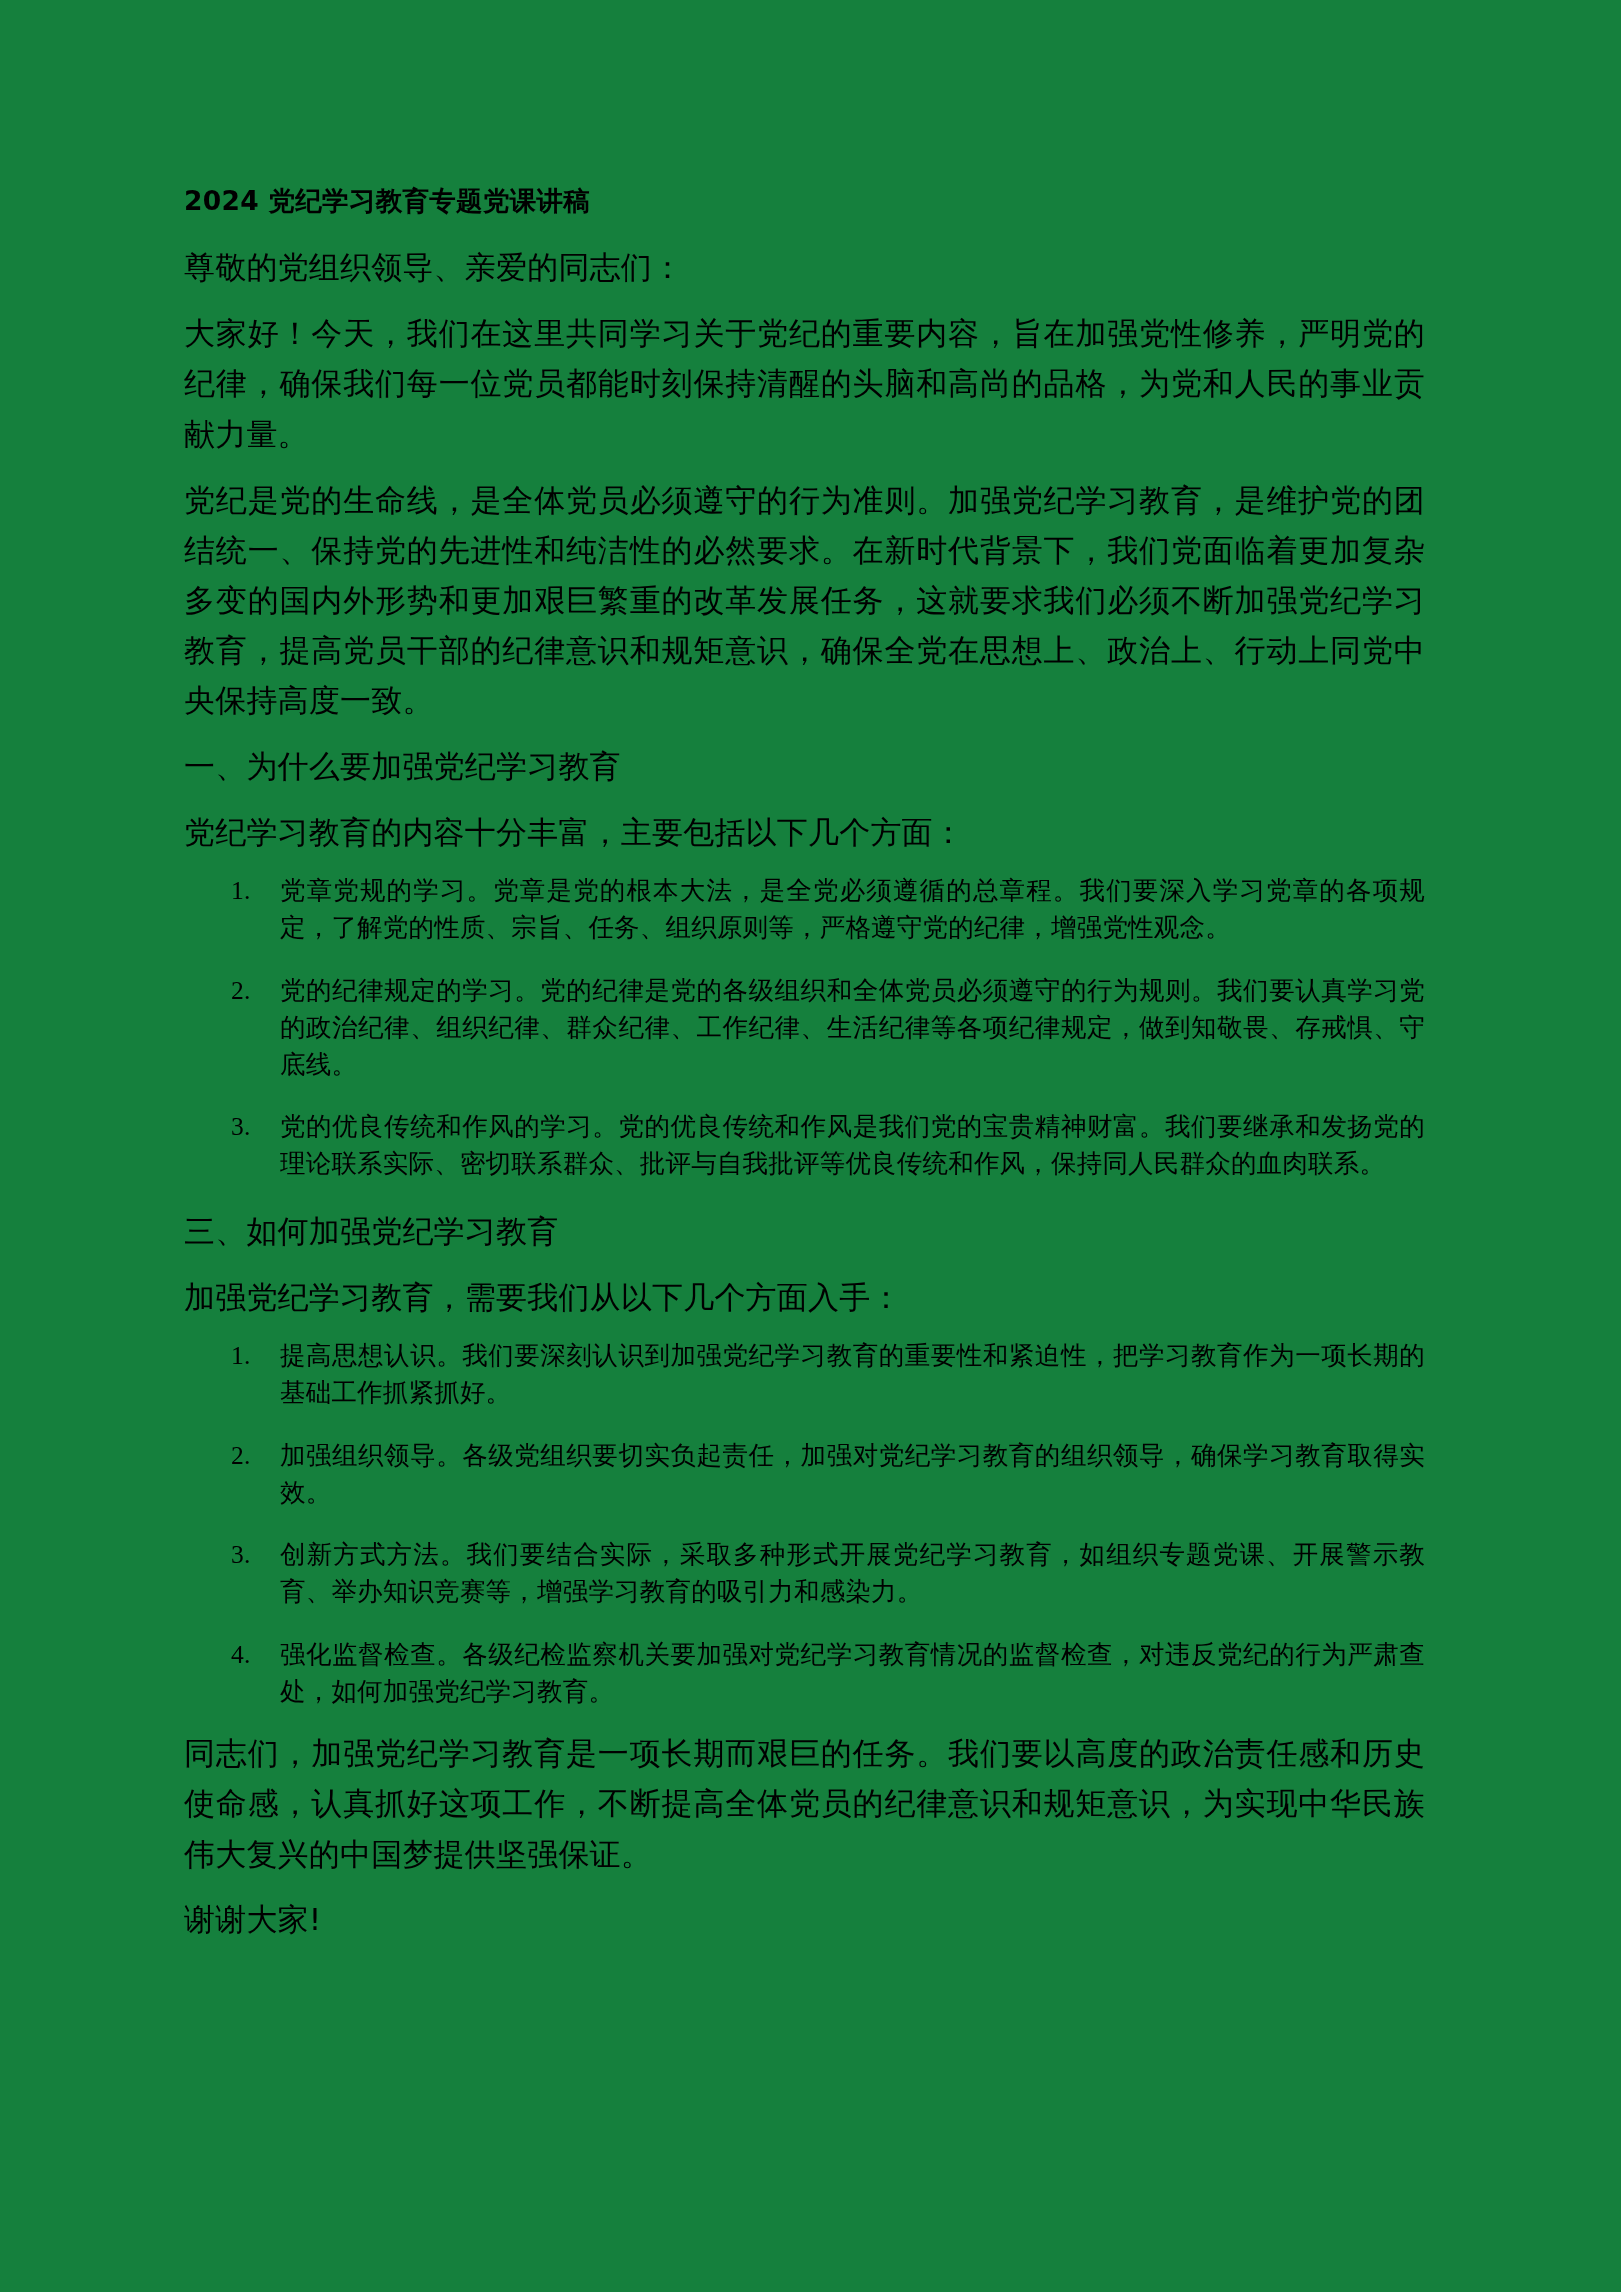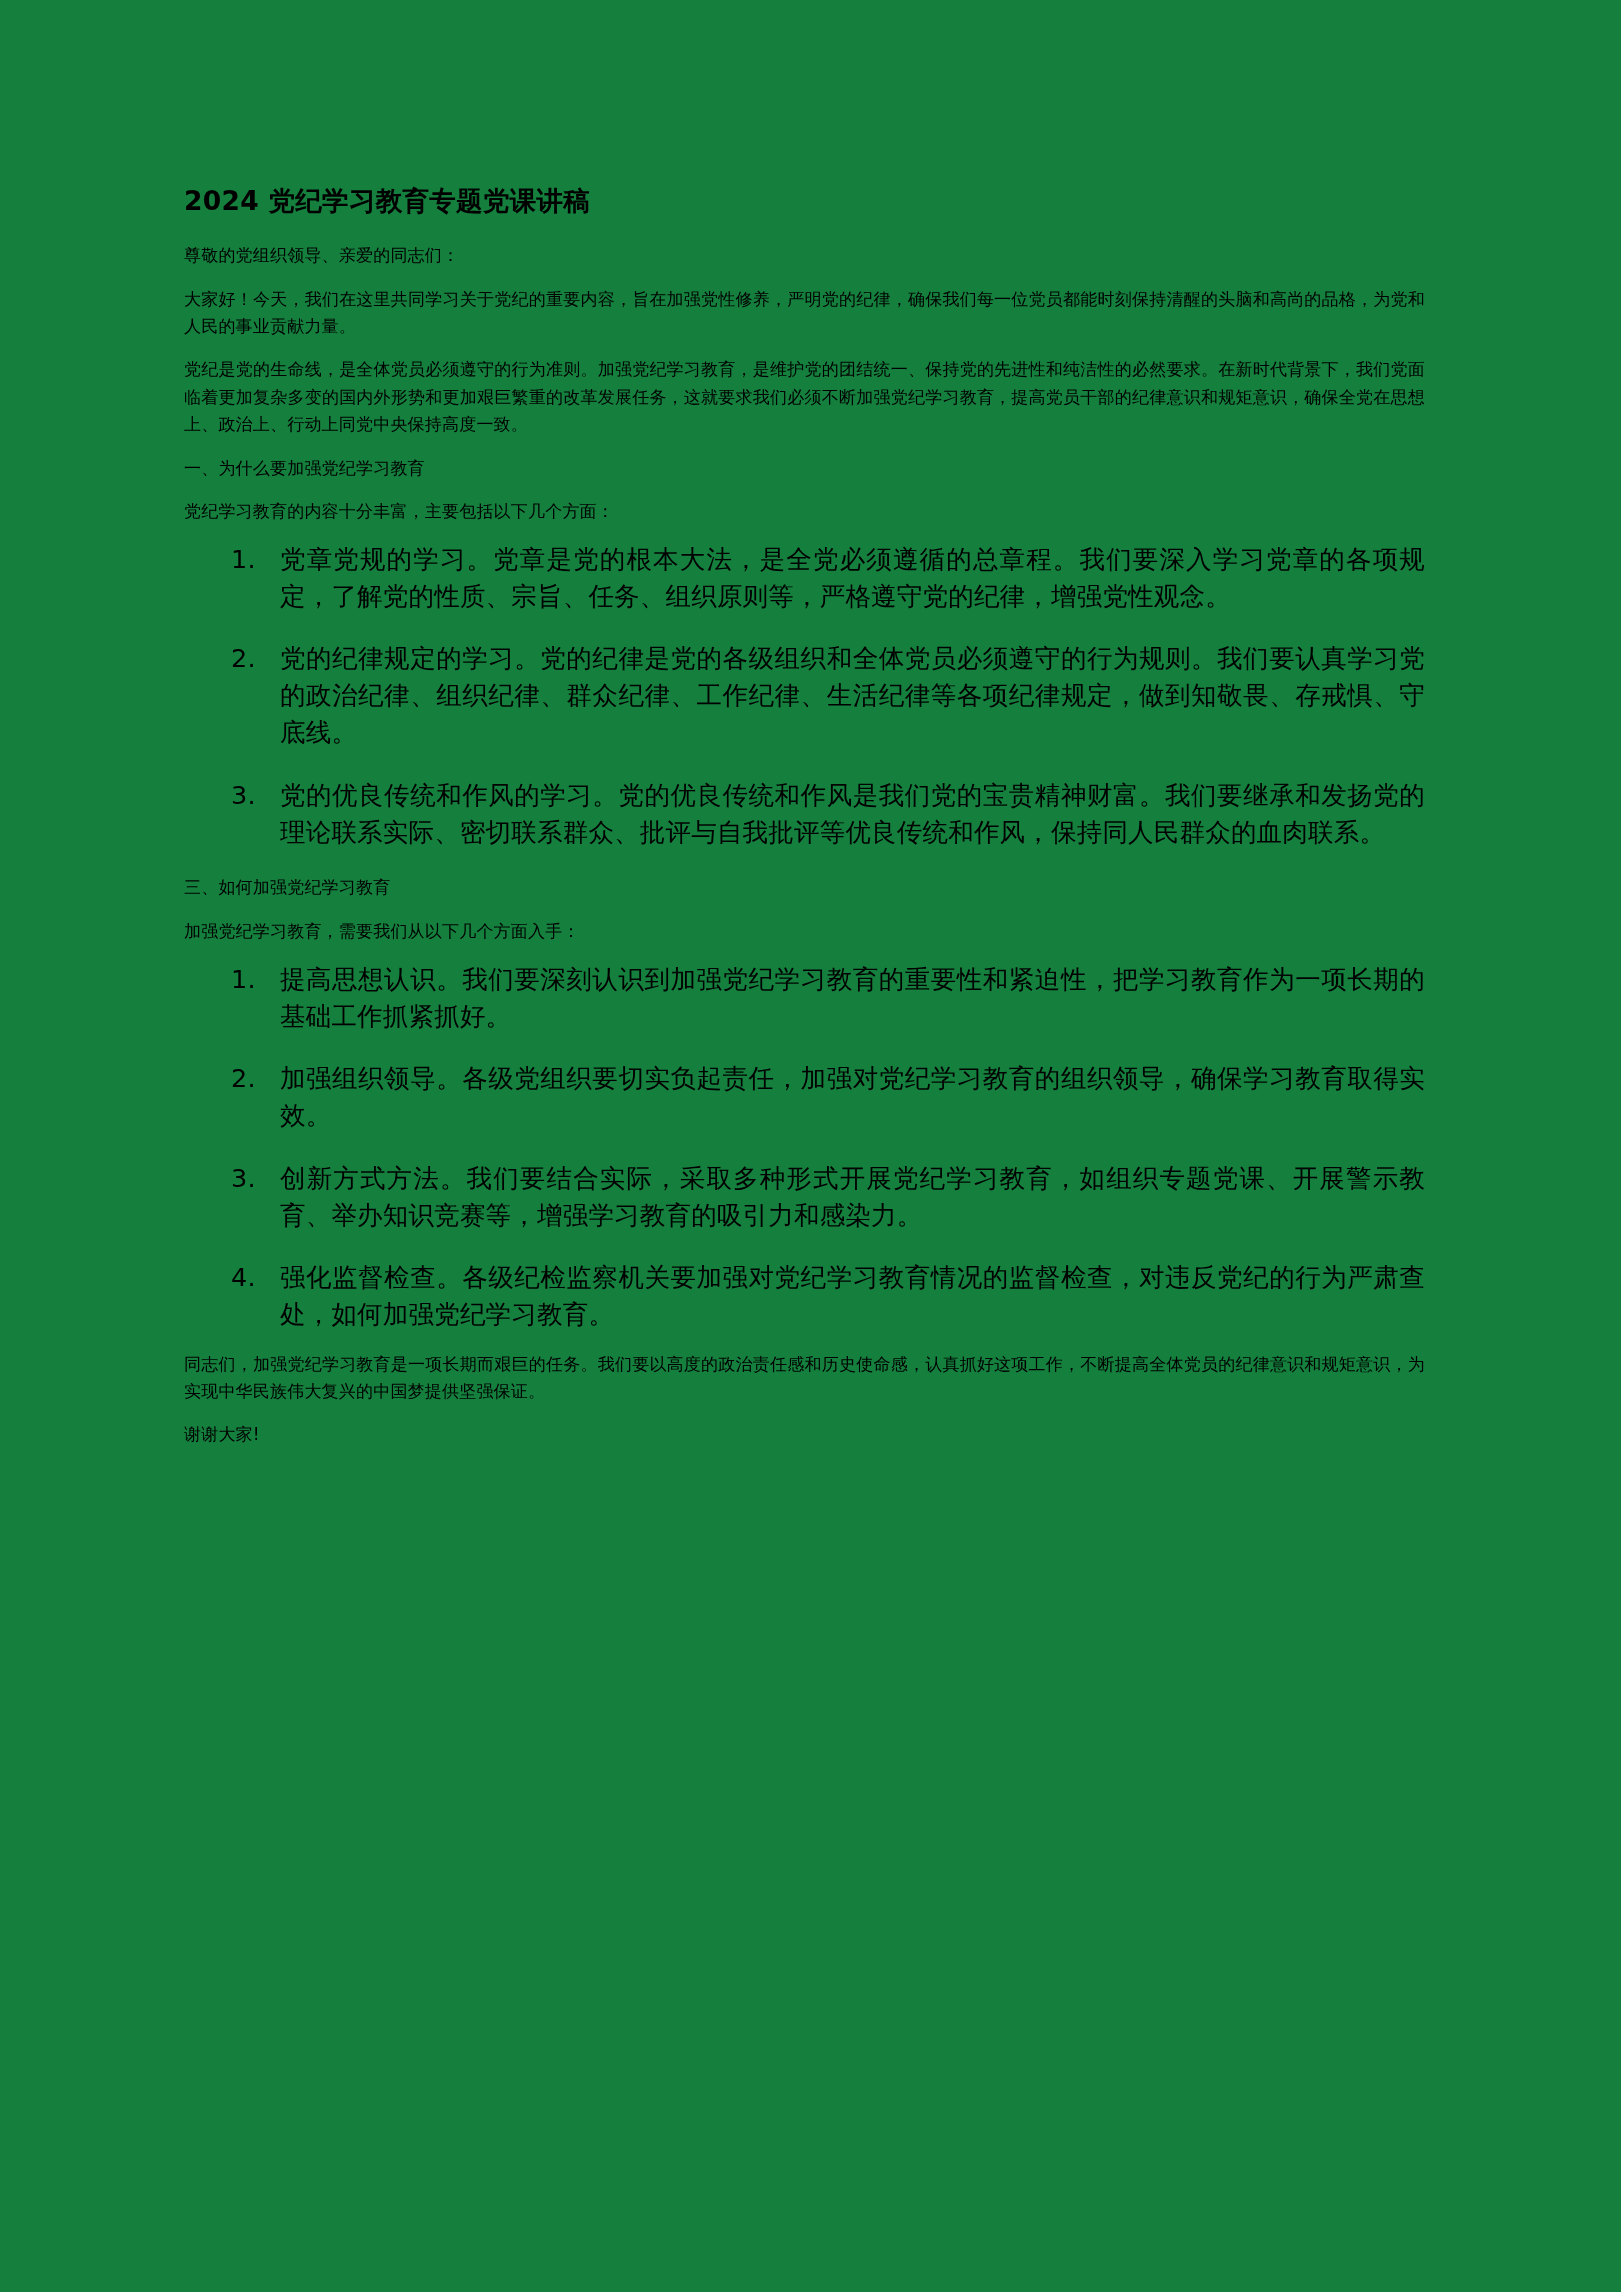--- a/index.html
+++ b/index.html
@@ -22,34 +22,35 @@
     background: #15803d;
   }
   .doc-title {
     font-size: 26.5px;
     font-weight: bold;
     line-height: 1.5;
     margin: 0 0 21.6px 0;
     letter-spacing: 0.3px;
   }
   p.para {
-    font-size: 17px;
+    font-size: 31px;
     line-height: 1.62;
     margin: 0 0 15.7px 0;
     text-align: justify;
     letter-spacing: 0.2px;
   }
   p.para.heading {
     margin-bottom: 15.7px;
   }
   ol.num-list {
     list-style: none;
     margin: 0 0 17.6px 0;
     padding: 0;
     counter-reset: item;
+    font-family: Liberation Serif, serif;
   }
   ol.num-list > li {
     position: relative;
     counter-increment: item;
     font-size: 25.5px;
     line-height: 1.45;
     margin: 0 0 25.5px 0;
     padding-left: 96px;
     text-align: justify;
     letter-spacing: 0.2px;

